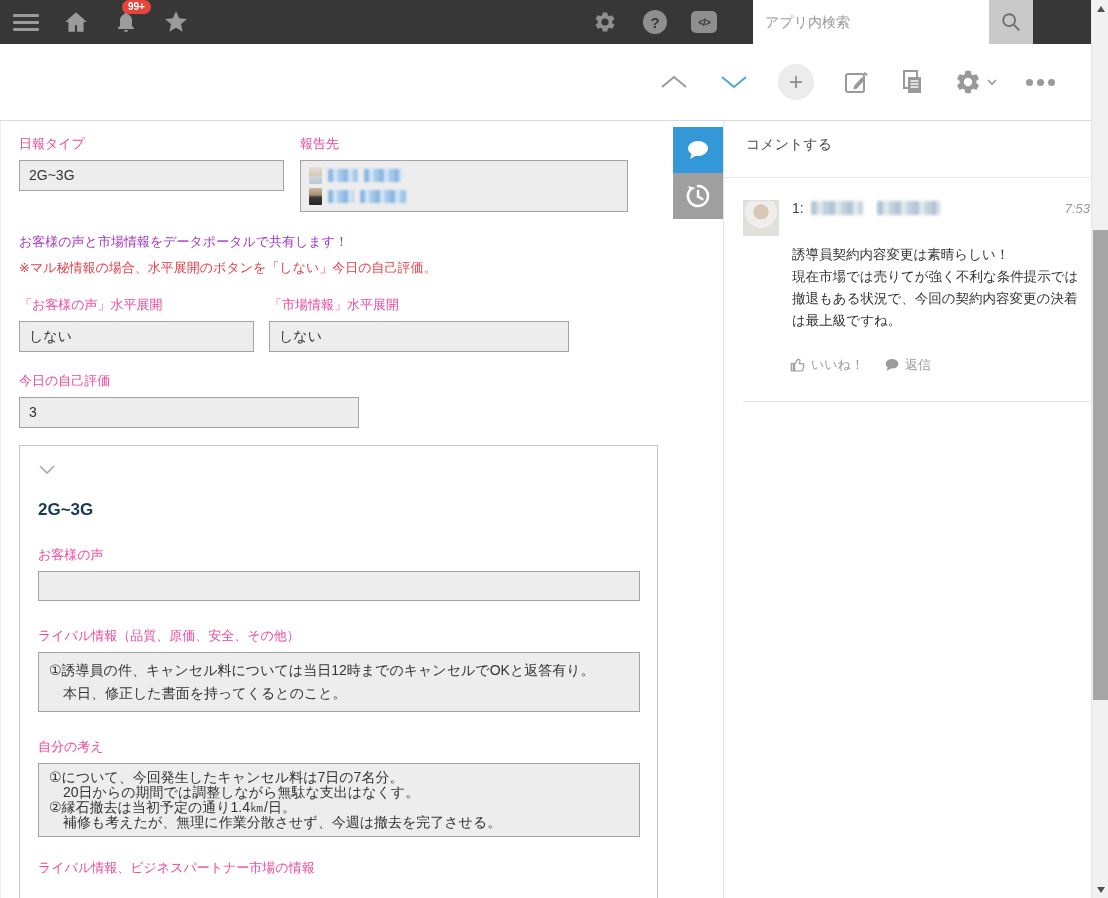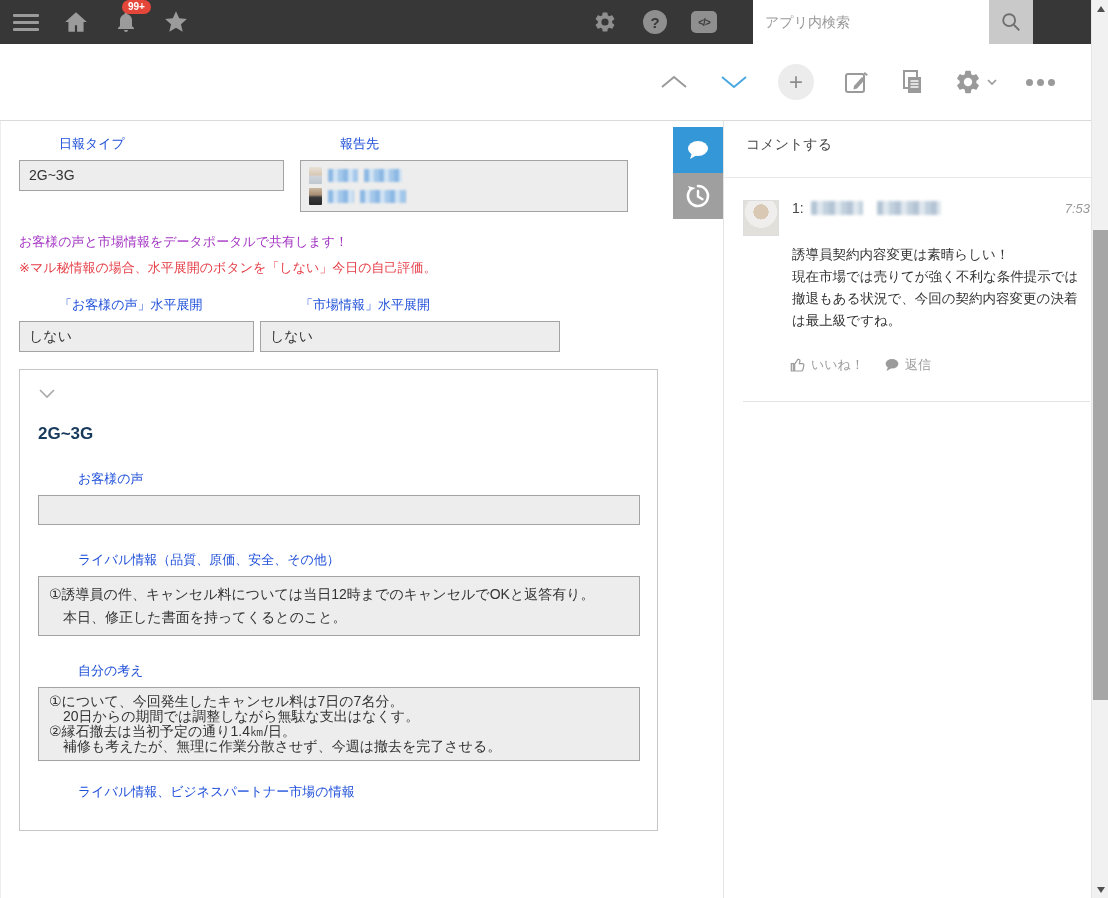--- a/index.html
+++ b/index.html
@@ -34,21 +34,21 @@
            padding:2px; }
   .plus-circle { width:36px; height:36px; border-radius:50%; background:#ececec; color:#8c8c8c; font-size:24px;
                  font-weight:300; display:flex; align-items:center; justify-content:center; line-height:1; }
   .dots { display:flex; gap:4px; }
   .dots i { width:7px; height:7px; border-radius:50%; background:#9a9a9a; }
 
   
   .main { flex:1; display:flex; overflow:hidden; border-left:1px solid #ededed; }
   .record { width:672px; padding:14px 0 0 18px; flex-shrink:0; }
 
-  label.f-label, .f-label { display:block; font-size:13px; color:#1d4ed8; margin-bottom:7px;margin-left:40px; }
+  label.f-label, .f-label { display:block; font-size:13px; color:#ec4899; margin-bottom:7px; }
   .f-box { background:#ededed; border:1px solid #a3a3a3; font-size:14px; color:#333; padding:5px 9px; min-height:30px;
            line-height:19px; white-space:pre-wrap; }
   .row { display:flex; gap:16px; }
   .mt20 { margin-top:20px; }
 
   .user-box { width:328px; height:52px; background:#ededed; border:1px solid #a3a3a3; padding:4px 8px;
               display:flex; flex-direction:column; justify-content:center; gap:3px; }
   .user-row { display:flex; align-items:center; gap:6px; height:18px; }
   .mini-avatar { width:13px; height:17px; border-radius:1px; flex-shrink:0; }
   .mini-avatar.a1 { background:linear-gradient(180deg,#e9e2d8 0%,#d9c9b4 45%,#cfd4da 55%,#bfc8cf 100%); }
@@ -223,31 +223,35 @@
                 <span class="blur-name w26"></span>
                 <span class="blur-name w46"></span>
               </div>
             </div>
           </div>
         </div>
 
         <p class="notice-purple">お客様の声と市場情報をデータポータルで共有します！</p>
         <p class="notice-red">※マル秘情報の場合、水平展開のボタンを「しない」今日の自己評価。</p>
 
-        <div class="row" style="margin-top:19px; gap:6px;">
+        <div class="row" style="margin-top:19px; gap:15px;">
           <div style="width:235px;">
             <span class="f-label">「お客様の声」水平展開</span>
             <div class="f-box">しない</div>
           </div>
           <div style="width:300px;">
             <span class="f-label">「市場情報」水平展開</span>
             <div class="f-box">しない</div>
           </div>
         </div>
 
+        <div class="mt20" style="width:340px;">
+          <span class="f-label">今日の自己評価</span>
+          <div class="f-box">3</div>
+        </div>
 
         <div class="group-box">
           <div style="width:24px; cursor:pointer;">
             <svg width="18" height="12" viewBox="0 0 18 12">
                 <polyline points="2,2 9,9 16,2" fill="none" stroke="#a9a9a9" stroke-width="1.6"></polyline>
               </svg>
           </div>
           <h2 class="group-title">2G~3G</h2>
 
           <div class="g-field">

